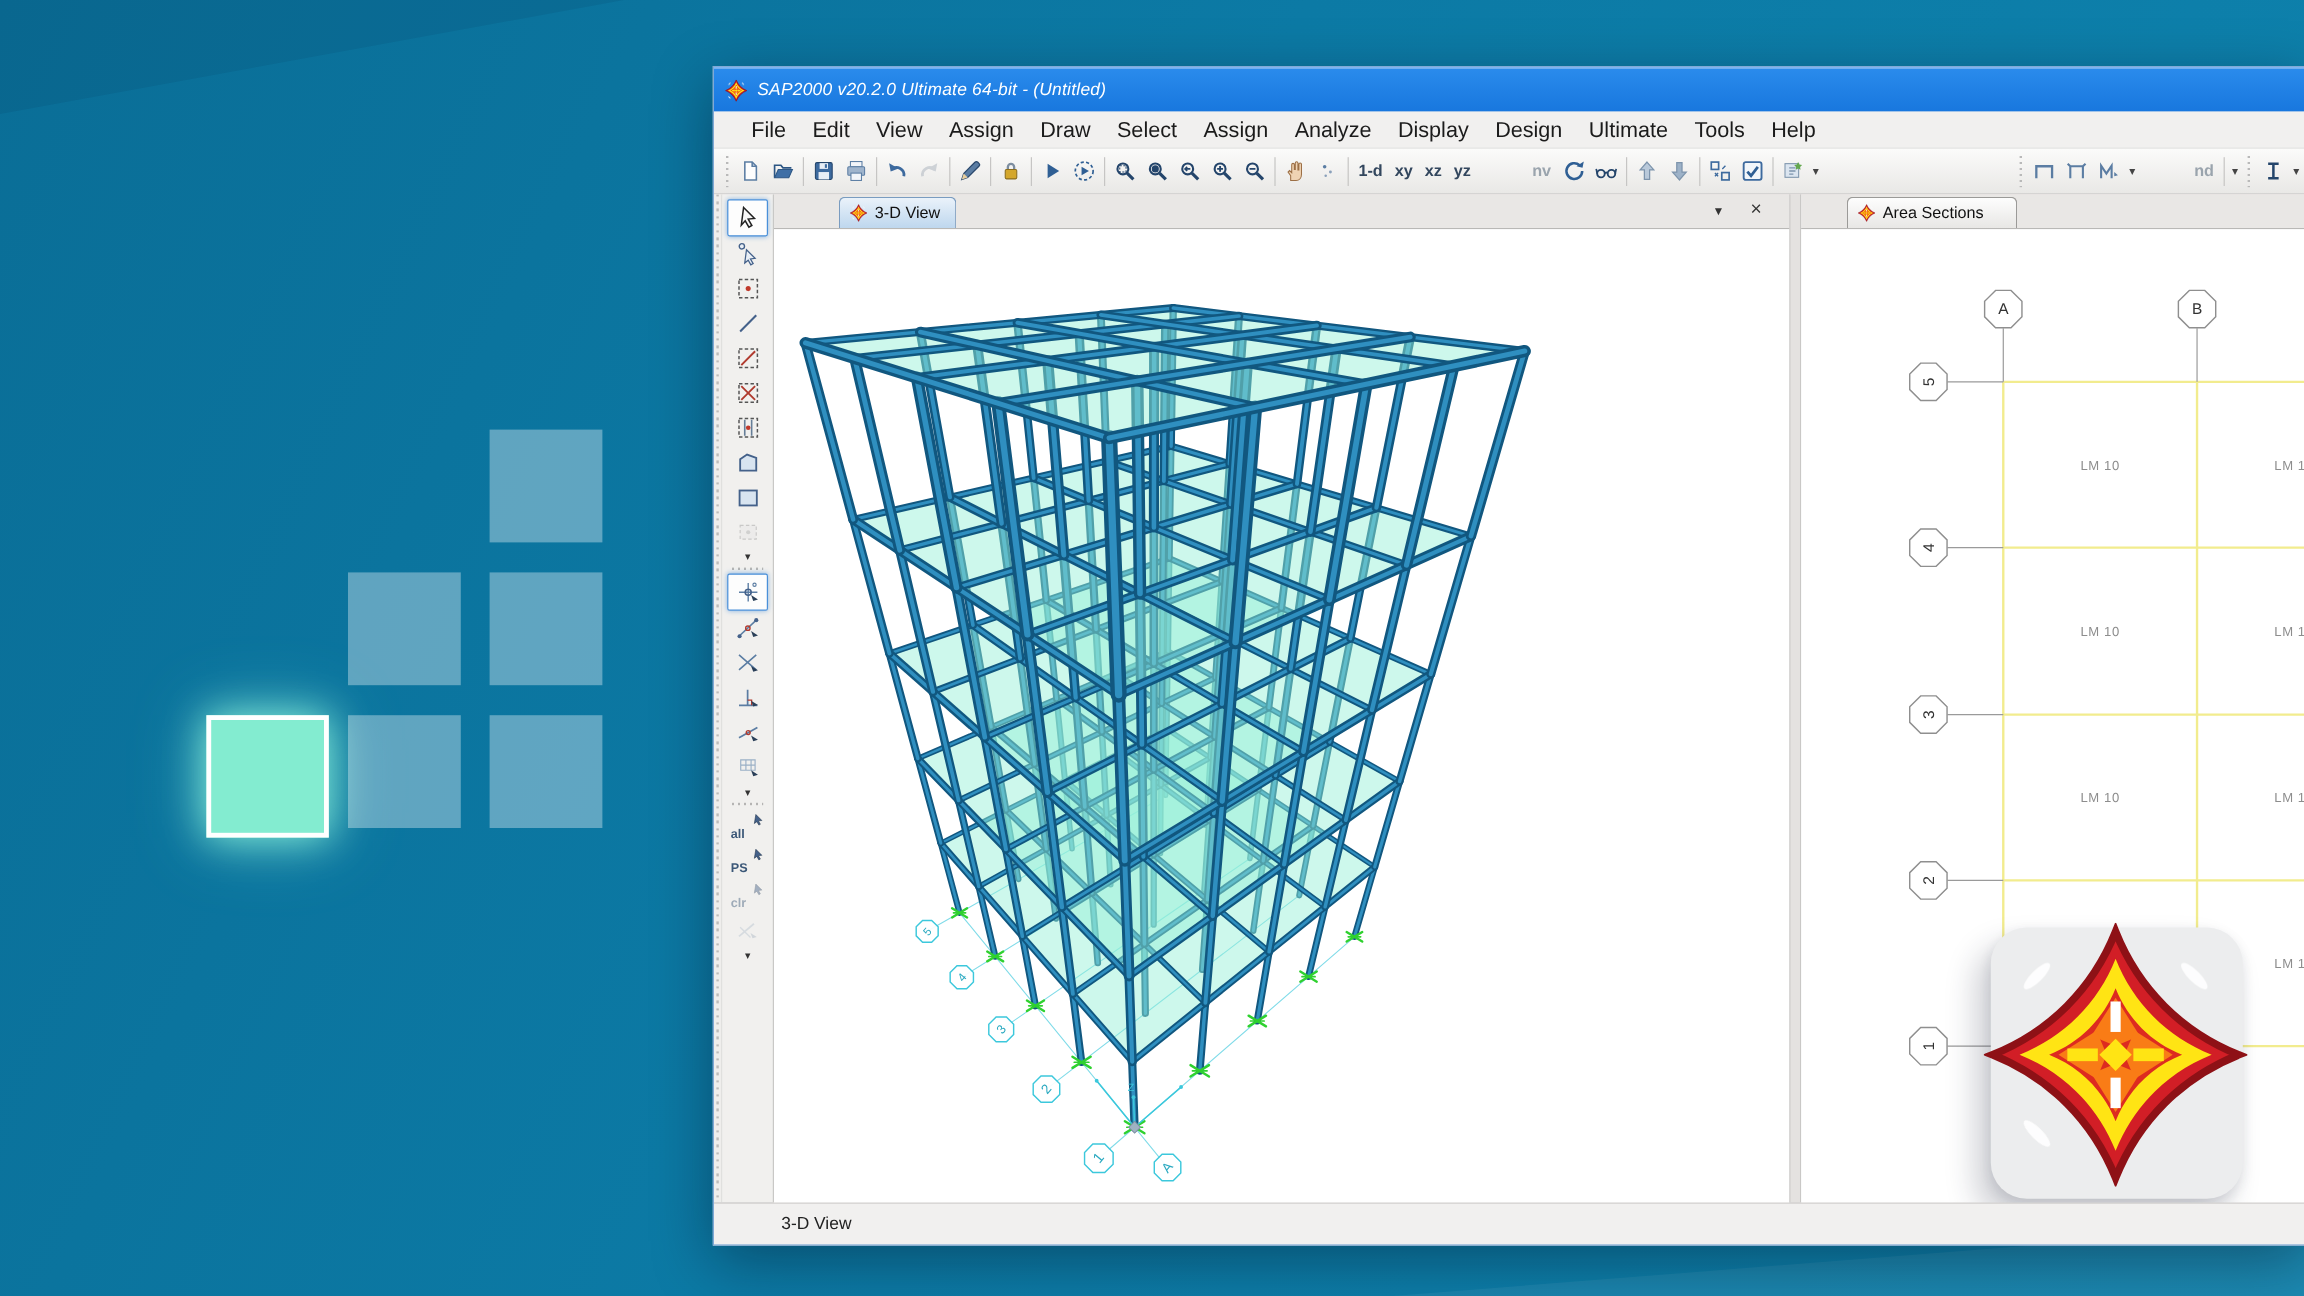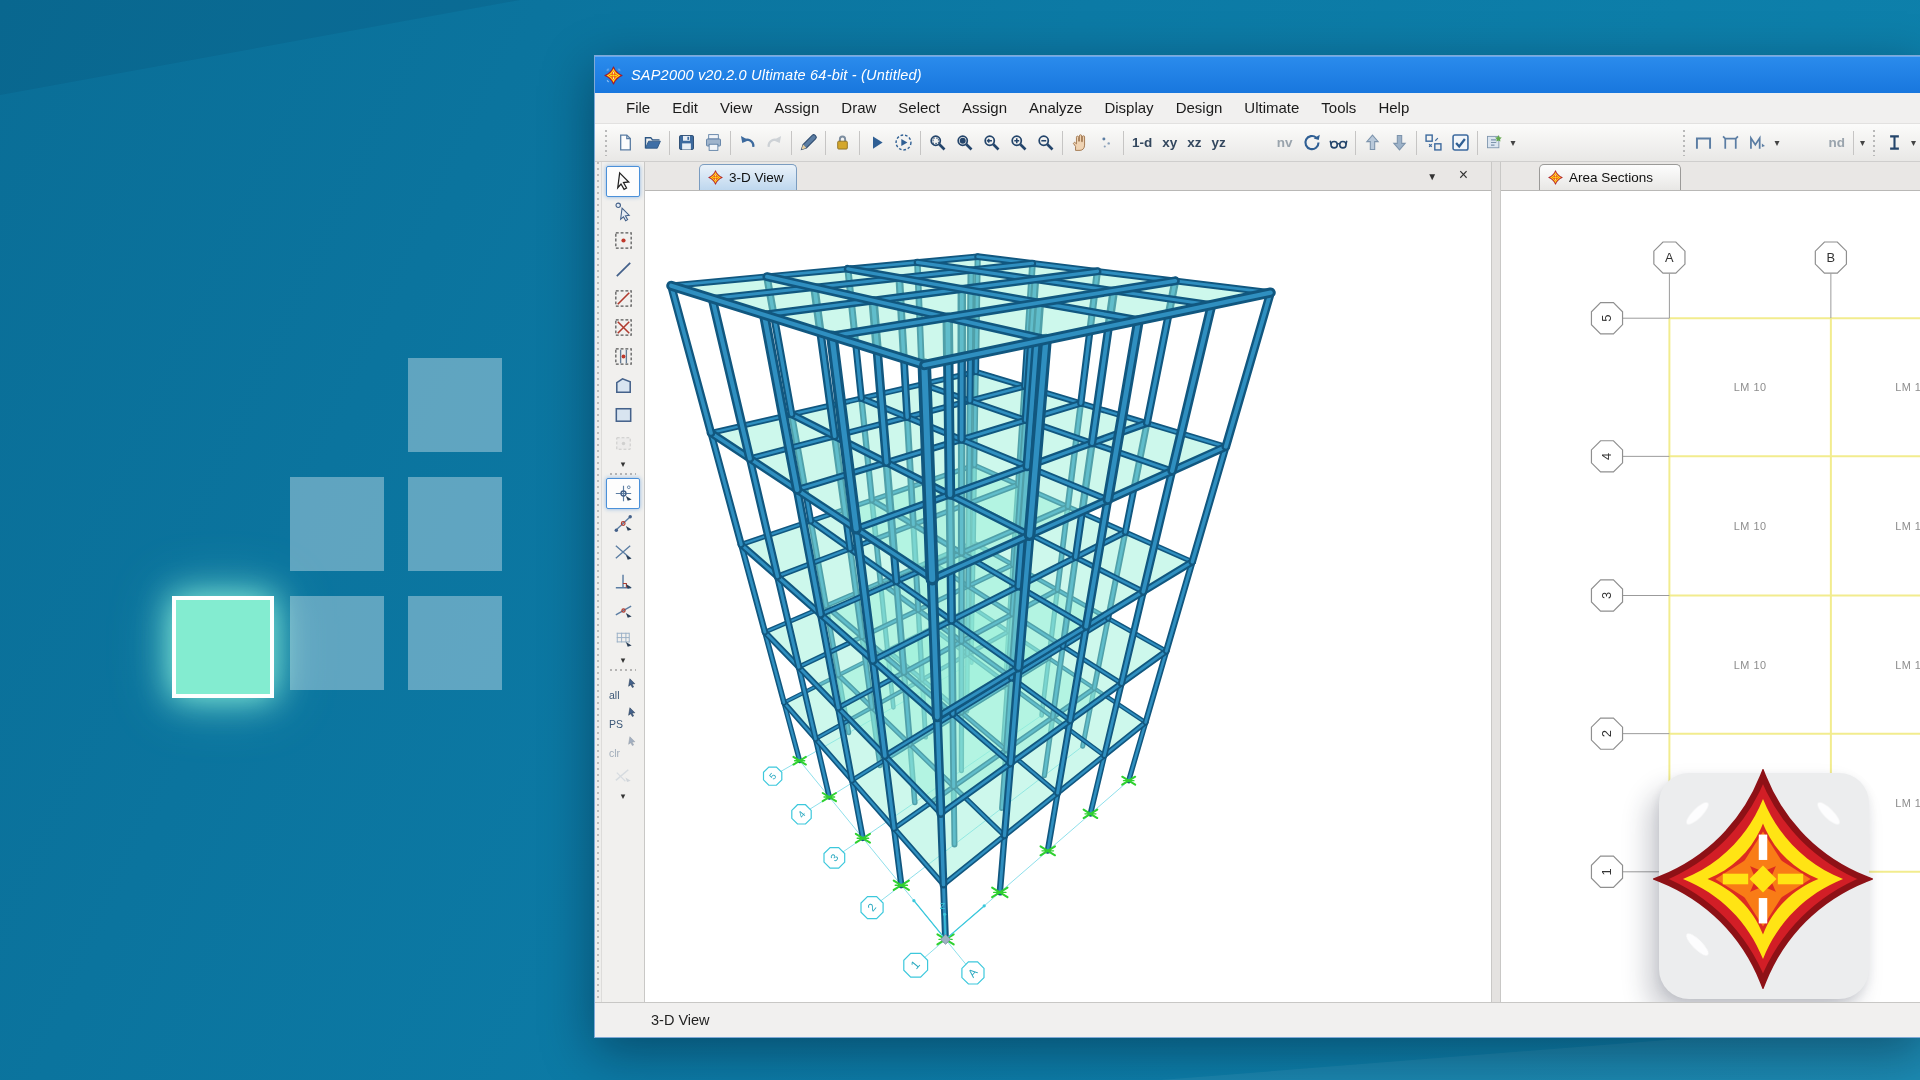--- a/index.html
+++ b/index.html
@@ -15,21 +15,21 @@
   .sq-accent{border:4px solid #ffffff;box-shadow:0 0 30px rgba(150,255,225,.8),0 0 60px rgba(150,255,225,.45);}
   
   .window{position:absolute;left:594px;top:55px;width:1328px;height:981px;
       background:#f0efee;border:1px solid #7fa9d6;box-shadow:0 14px 48px rgba(0,10,25,.4);
       display:flex;flex-direction:column;}
   .titlebar{height:36px;background:linear-gradient(#2a8bec,#1877de);border-top:1px solid #66aaf2;
       display:flex;align-items:center;padding-left:9px;flex:0 0 auto;}
   .titlebar .appicon{width:19px;height:19px;margin-right:8px;flex:0 0 auto;}
   .titletext{color:#ffffff;font-size:14.5px;letter-spacing:.2px;font-style:italic;}
   .menubar{height:30px;background:#f1f0ef;display:flex;align-items:center;padding-left:20px;flex:0 0 auto;border-bottom:1px solid #e2e1e0;}
-  .menu-item{padding:0 11px;font-size:15px;color:#1b1b1b;line-height:30px;cursor:default;}
+  .menu-item{padding:0 11px;font-size:18px;color:#1b1b1b;line-height:30px;cursor:default;}
   .toolbar{height:37px;background:linear-gradient(#fbfbfa,#e9e8e6);display:flex;align-items:center;
       padding:0 4px;flex:0 0 auto;border-bottom:1px solid #cfcecd;}
   .grip{width:7px;height:26px;margin:0 3px;flex:0 0 auto;
       background:repeating-linear-gradient(to bottom,#b9b9b9 0 2px,transparent 2px 5px);background-size:2px 100%;background-repeat:no-repeat;background-position:center;}
   .tbtn{width:27px;height:28px;display:flex;align-items:center;justify-content:center;flex:0 0 auto;border-radius:3px;}
   .tbtn svg{width:21px;height:21px;}
   .tbtn.dim{opacity:.5;}
   .ttxt{width:auto;padding:0 5px;font-size:13.5px;font-weight:bold;color:#33475e;}
   .ttxt.dim{color:#9aa4ad;opacity:1;margin-left:41px;}
   .tsep{width:1px;height:24px;background:#c6c5c4;margin:0 3px;flex:0 0 auto;}
@@ -42,21 +42,21 @@
       background-size:2px 60px;background-repeat:repeat-y;background-position:center top;}
   .leftrail{width:42px;background:#f1f0ee;border-right:1px solid #c9c8c6;display:flex;flex-direction:column;
       align-items:center;padding-top:4px;flex:0 0 auto;}
   .lt-btn{width:32px;height:29px;display:flex;align-items:center;justify-content:center;position:relative;border-radius:2px;}
   .lt-btn svg{width:23px;height:23px;}
   .lt-btn.sel{background:#fdfdfd;border:1.5px solid #4a90d9;box-shadow:0 0 4px rgba(74,144,217,.6);}
   .lt-btn.dim{opacity:.45;}
   .lt-sep{width:26px;height:8px;background:repeating-linear-gradient(to right,#b5b4b3 0 2px,transparent 2px 5px);
       background-size:100% 2px;background-repeat:no-repeat;background-position:center;}
   .lt-dd{font-size:9px;color:#333;height:12px;line-height:12px;}
-  .lt-txt{position:absolute;left:2px;bottom:2px;font-size:10.5px;font-weight:normal;color:#3c5878;}
+  .lt-txt{position:absolute;left:2px;bottom:2px;font-size:10.5px;font-weight:bold;color:#3c5878;}
   .lt-arr{position:absolute;right:1px;top:1px;width:15px !important;height:15px !important;}
   .panel{display:flex;flex-direction:column;min-width:0;}
   .panel3d{width:846px;flex:0 0 auto;}
   .panelplan{flex:1;}
   .tabstrip{height:28px;background:#e9e7e5;border-bottom:1px solid #b9b8b6;display:flex;align-items:flex-end;position:relative;flex:0 0 auto;}
   .tab{height:25px;display:flex;align-items:center;padding:0 12px 0 8px;margin-left:54px;
       border:1px solid #7a9cc0;border-bottom:none;border-radius:5px 5px 0 0;
       background:linear-gradient(#eaf2fa,#bed7ee);font-size:13.5px;color:#111;}
   .tab .tabicon{width:15px;height:15px;margin-right:6px;}
   .tab2{margin-left:38px;background:linear-gradient(#fdfdfd,#e8e7e5);border-color:#9b9a98;padding-right:27px;}

